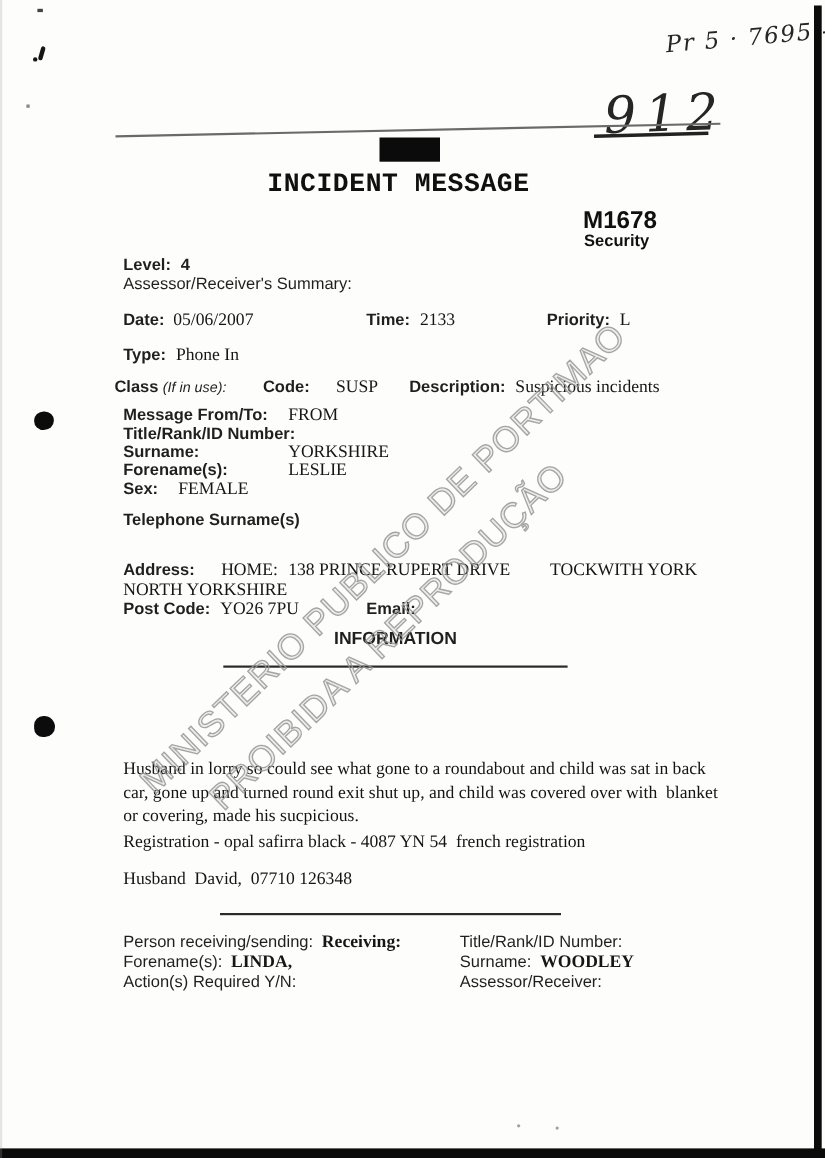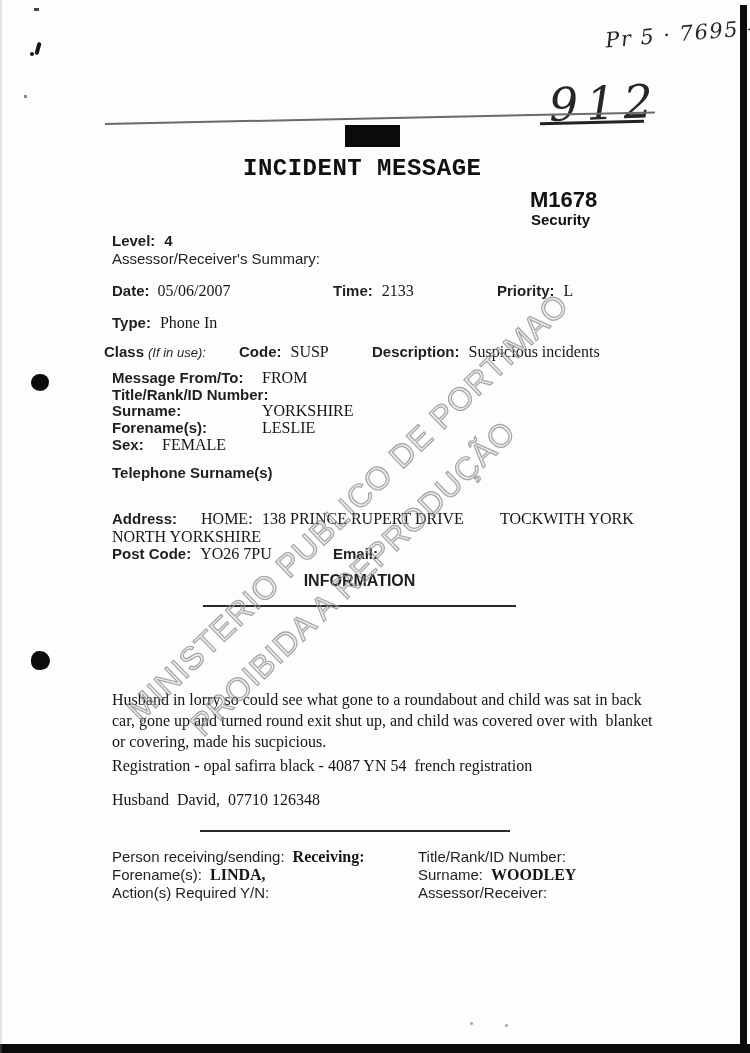--- a/index.html
+++ b/index.html
@@ -96,21 +96,21 @@
     <div class="abs" style="left:112px; top:314px;">
       <span class="lbl b">Type:</span>
       <span class="val" style="margin-left:5px;">Phone In</span>
     </div>
 
     <div class="abs" style="left:104px; top:343px;">
       <span class="lbl b">Class</span>
       <span class="lbl" style="font-style:italic; font-size:13px;">(If in use):</span>
       <span class="abs" style="left:135px; top:0;">
         <span class="lbl b">Code:</span>
-        <span class="val" style="margin-left:5px;">SUSP</span>
+        <span class="val" style="margin-left:20px;">SUSP</span>
       </span>
       <span class="abs" style="left:268px; top:0;">
         <span class="lbl b">Description:</span>
         <span class="val" style="margin-left:5px;">Suspicious incidents</span>
       </span>
     </div>
 
     <div class="abs" style="left:112px; top:369px;">
       <span class="lbl b">Message From/To:</span>
       <span class="val abs" style="left:150px; top:0;">FROM</span>

